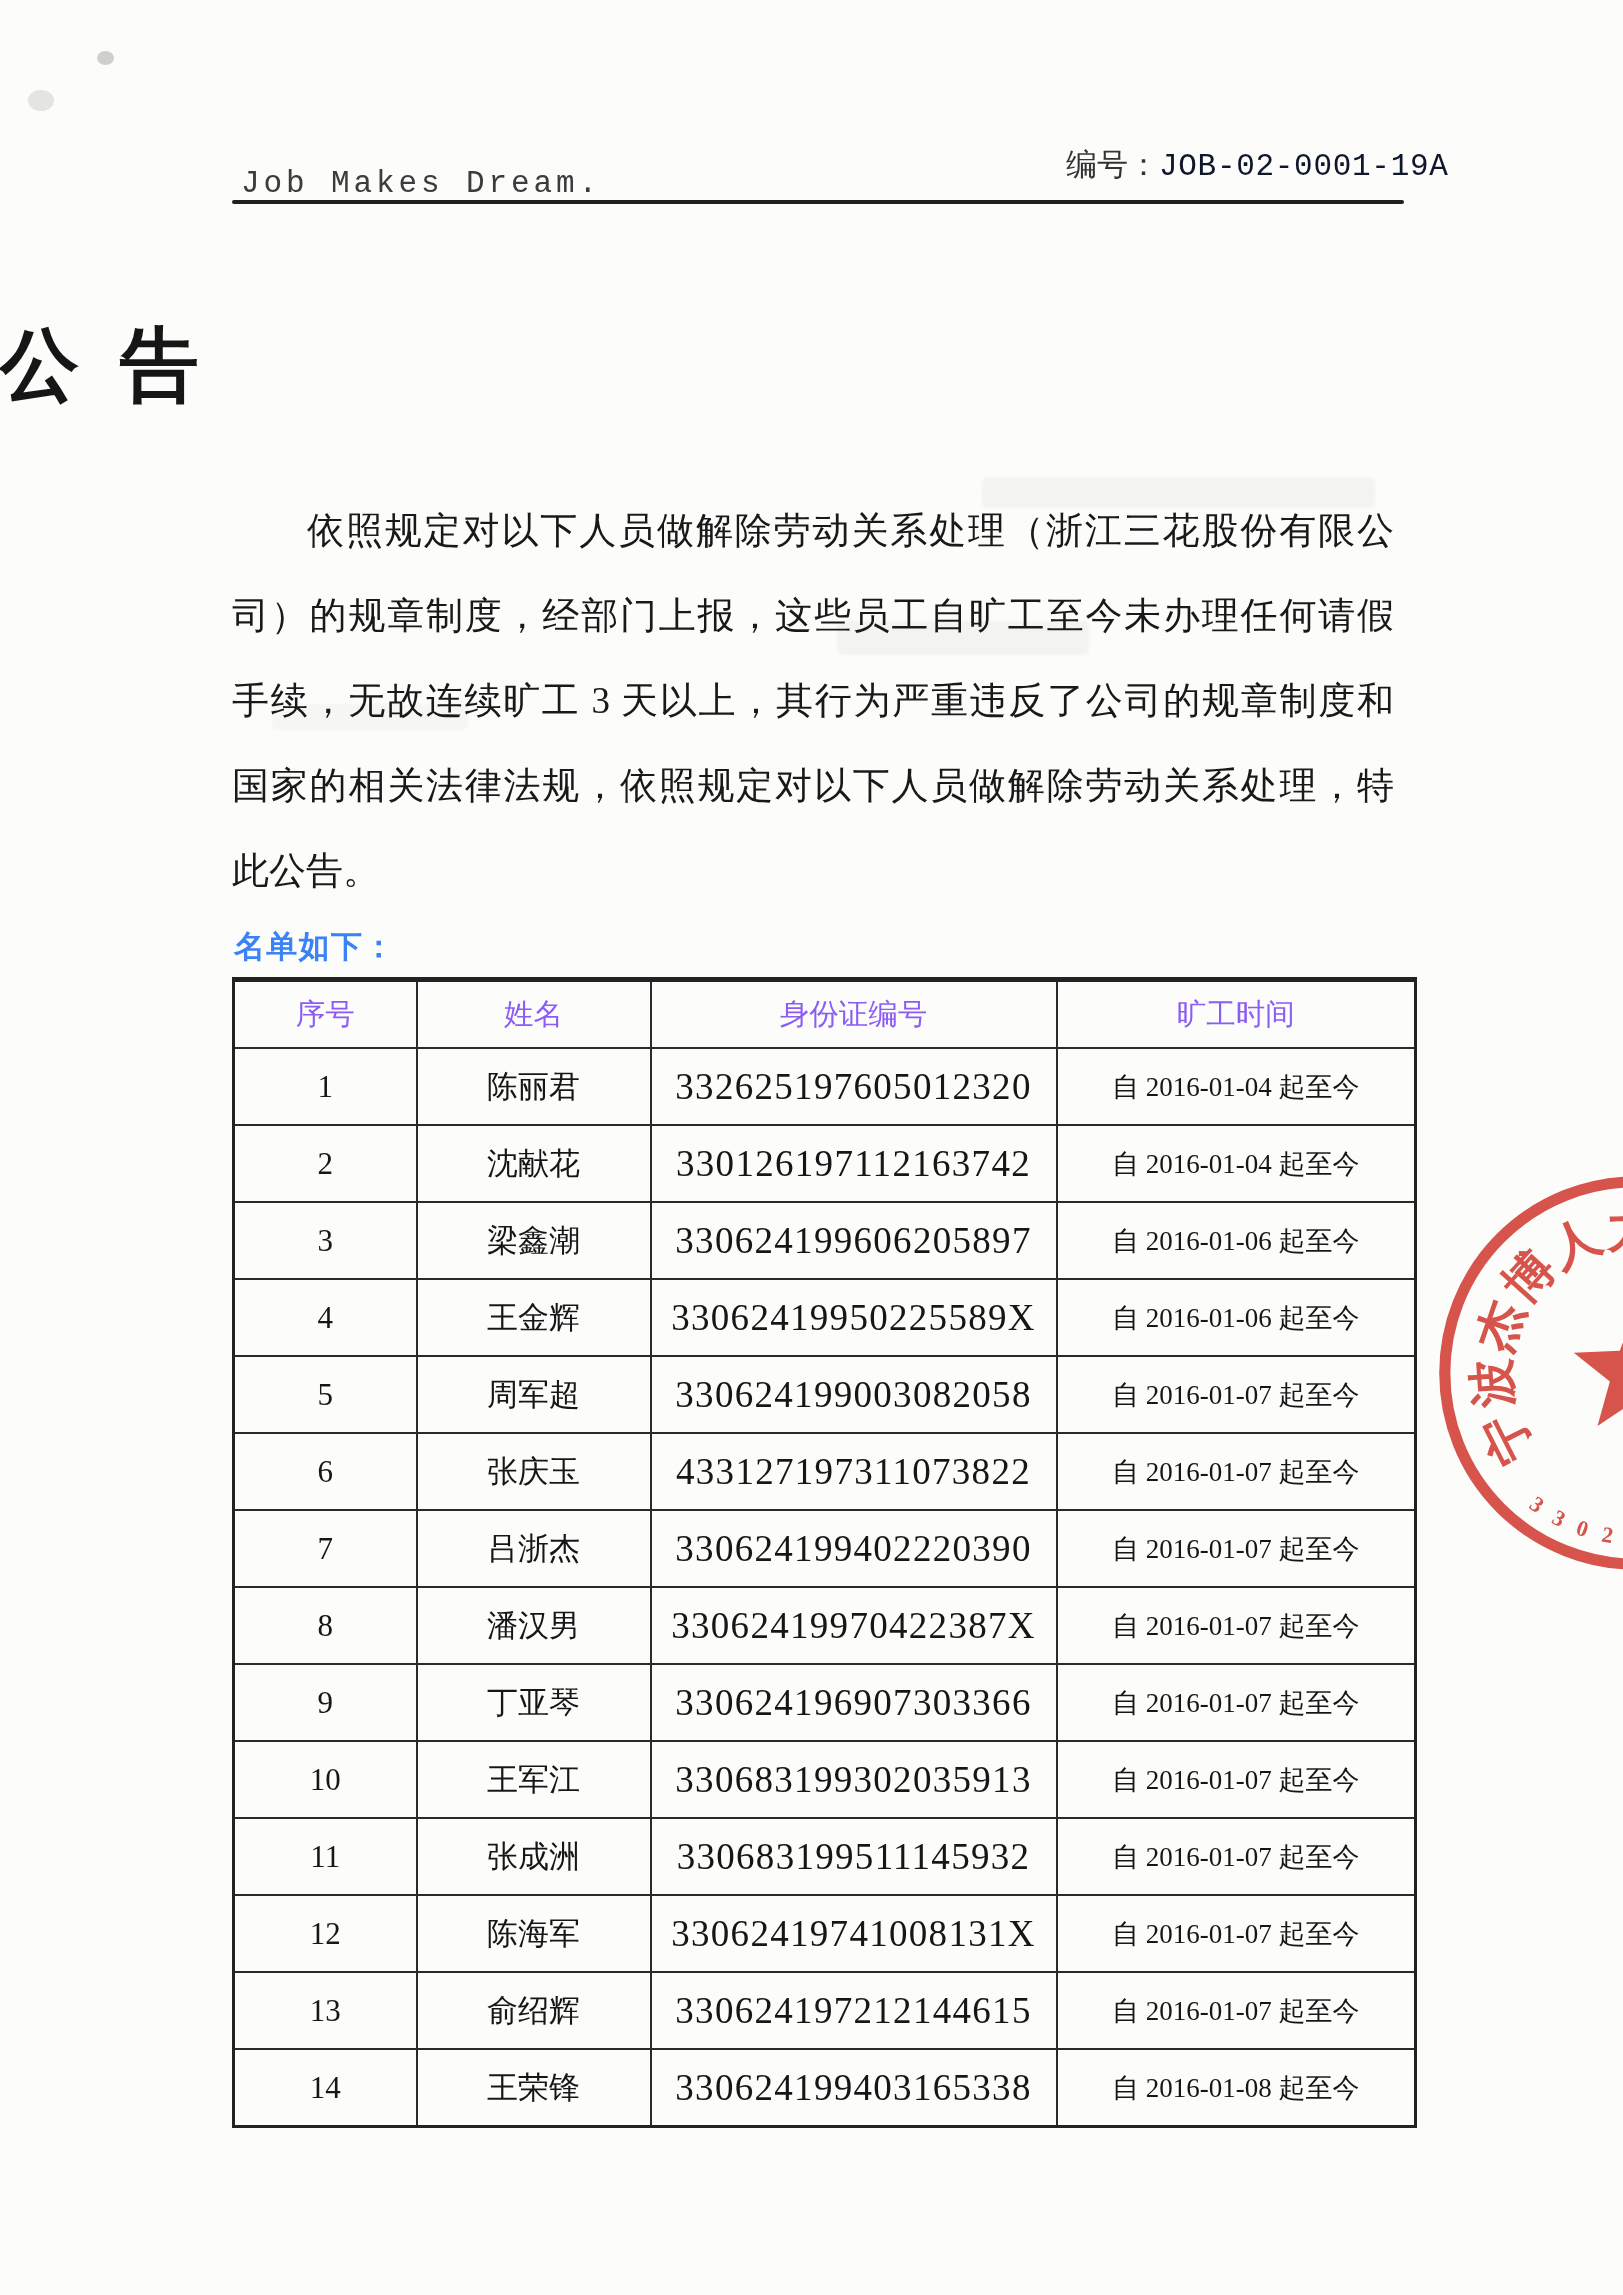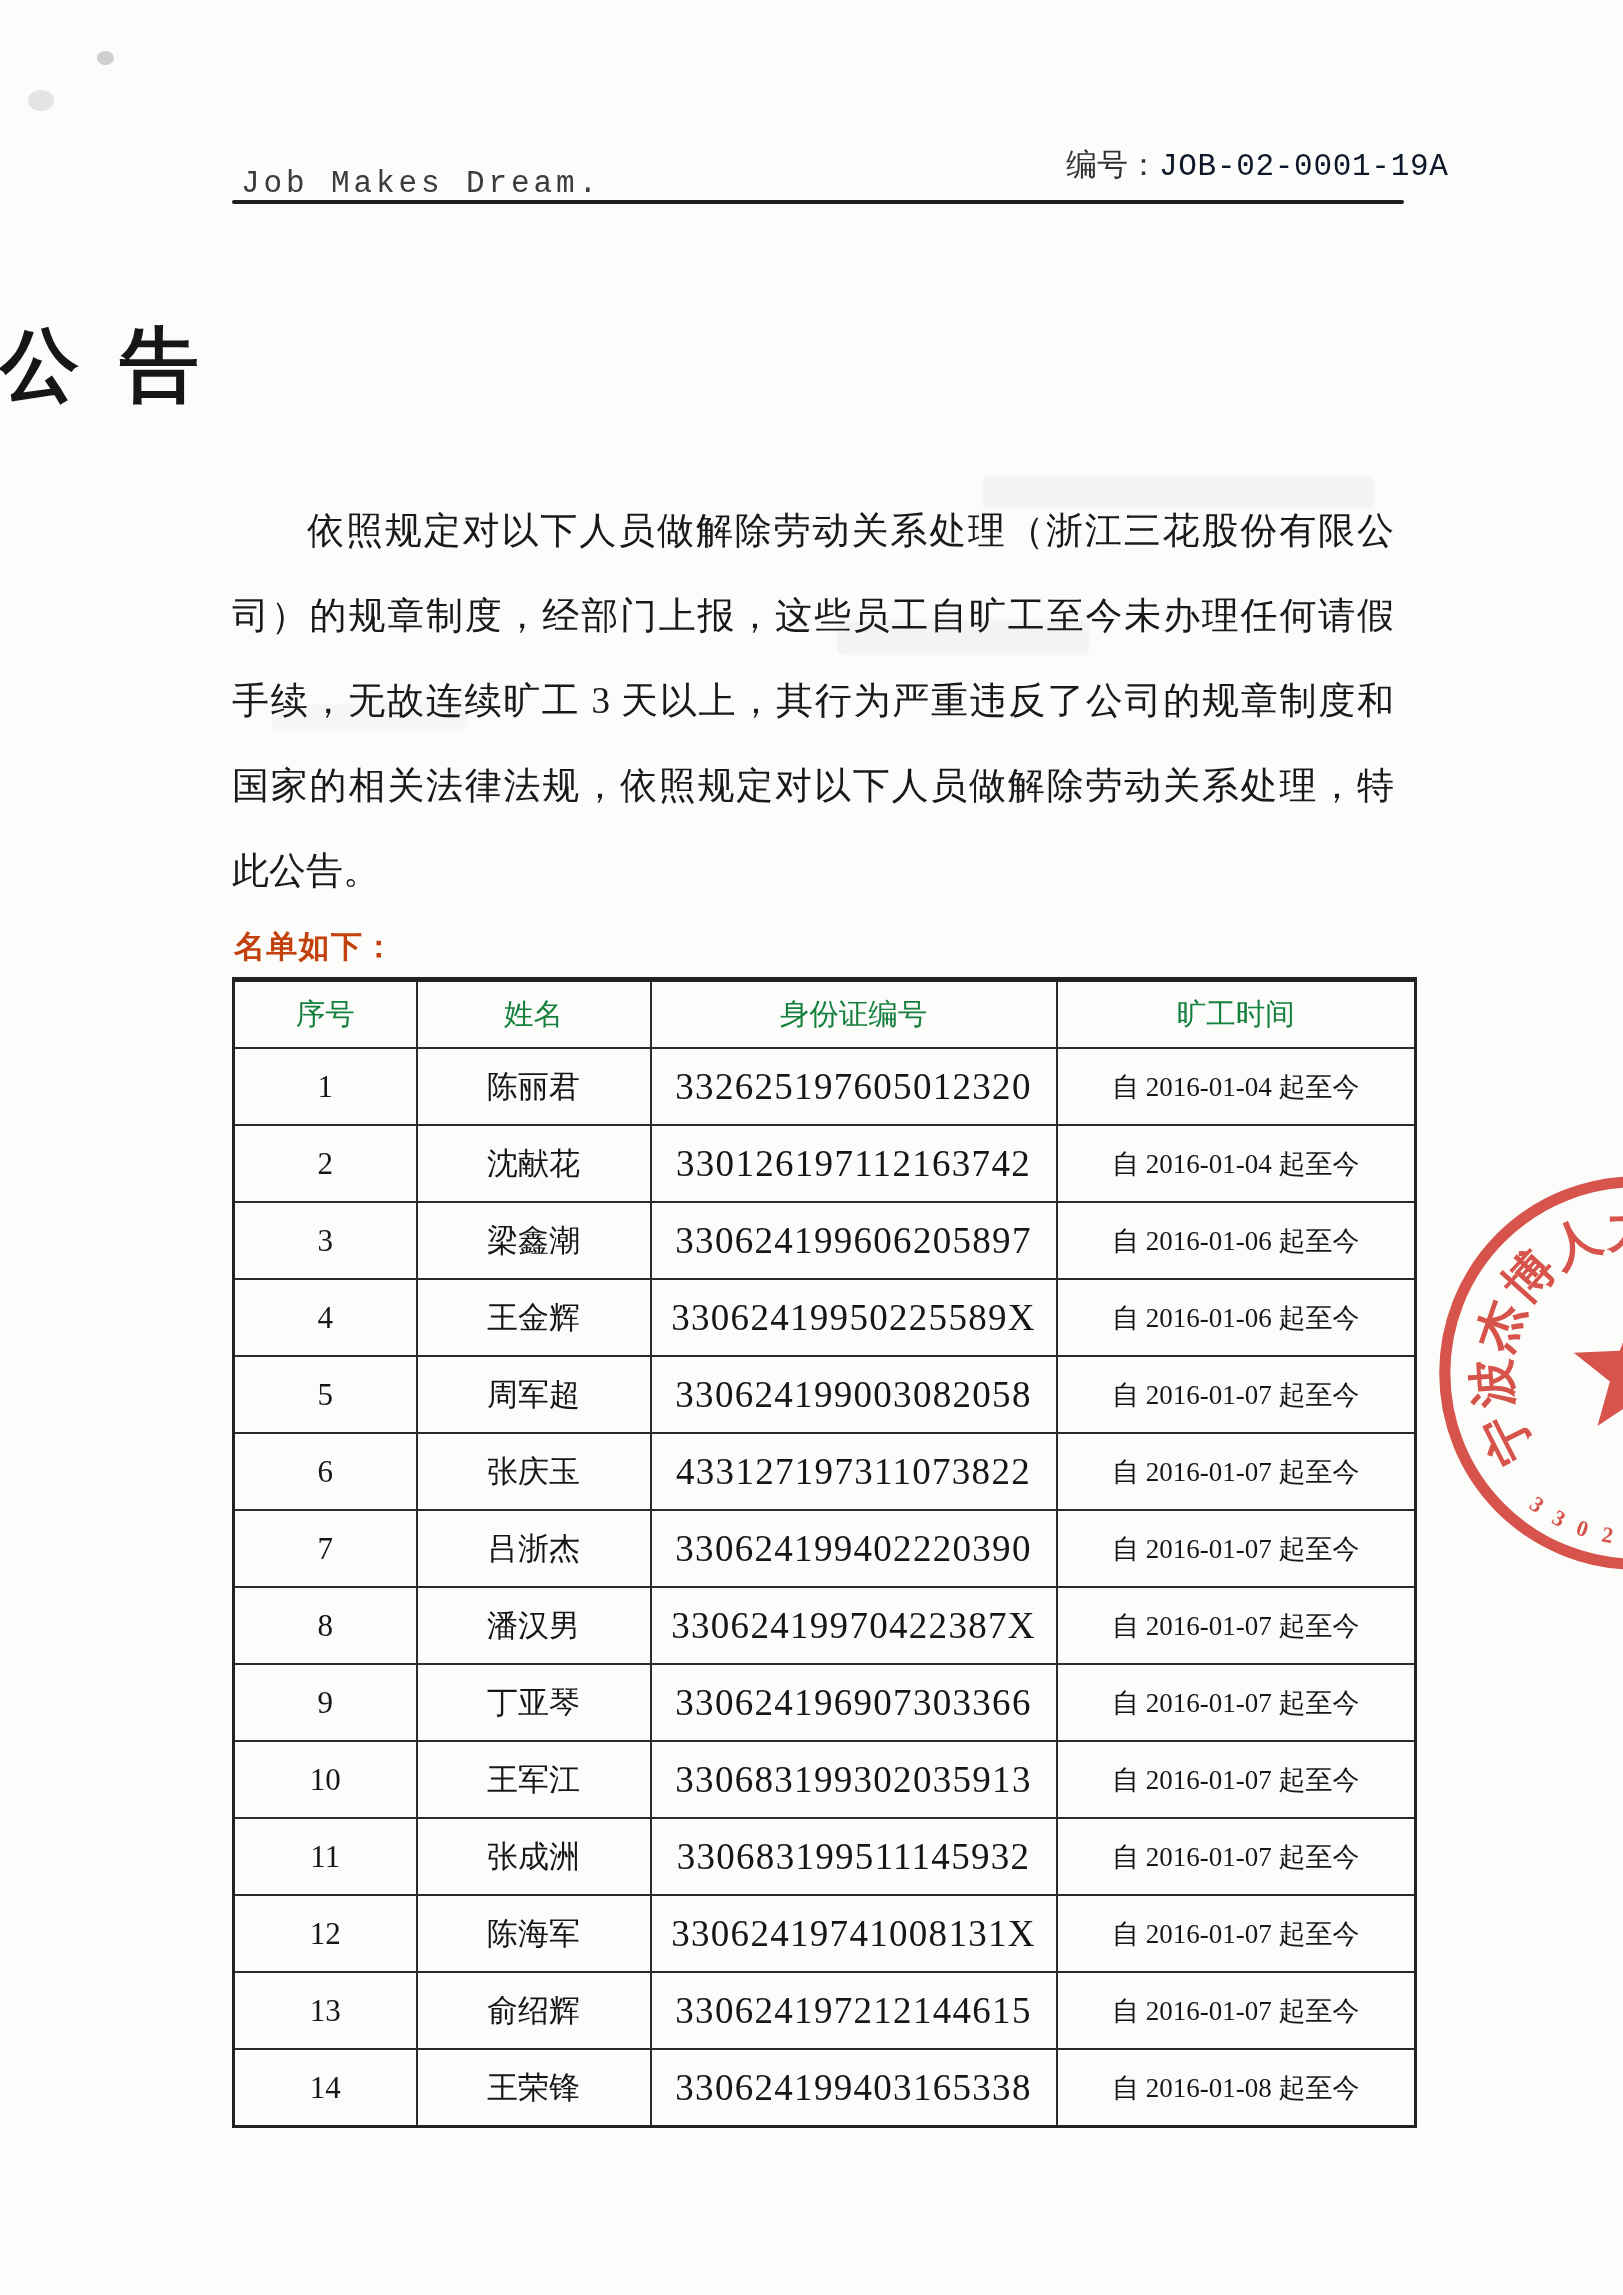--- a/index.html
+++ b/index.html
@@ -43,39 +43,39 @@
   .para .pline{
     height:85px;line-height:85px;
     text-align:justify;text-align-last:justify;
     white-space:nowrap;
   }
   .para .pline.indent{padding-left:75px;}
   .para .pline.last{text-align:left;text-align-last:left;}
   
   .list-intro{
     position:absolute;left:234px;top:926px;
-    font-size:31px;font-weight:bold;color:#c2410c;
+    font-size:31px;font-weight:bold;color:#3b82f6;
     letter-spacing:1.3px;
   }
   
   table.roster{
     position:absolute;left:232px;top:977px;
     width:1181px;
     border-collapse:collapse;
     table-layout:fixed;
     font-size:31px;color:#161616;
   }
   table.roster th,table.roster td{
     border:2px solid #2a2a2a;
     text-align:center;vertical-align:middle;
     padding:0;overflow:hidden;
     font-weight:normal;
   }
   table.roster{border:3.3px solid #222;border-top-width:5.2px;}
-  table.roster th{height:65px;font-size:29.5px;color:#15803d;}
+  table.roster th{height:65px;font-size:29.5px;color:#8b5cf6;}
   table.roster td{height:75px;}
   td.c-id{font-size:37px;letter-spacing:1.3px;}
   td.c-date{font-size:27px;}
   
   .stamp{
     position:absolute;left:1433px;top:1170px;width:406px;height:406px;
     mix-blend-mode:multiply;opacity:.92;
   }
   
   .speck{position:absolute;border-radius:50%;background:#9a9a9a;opacity:.45;}

